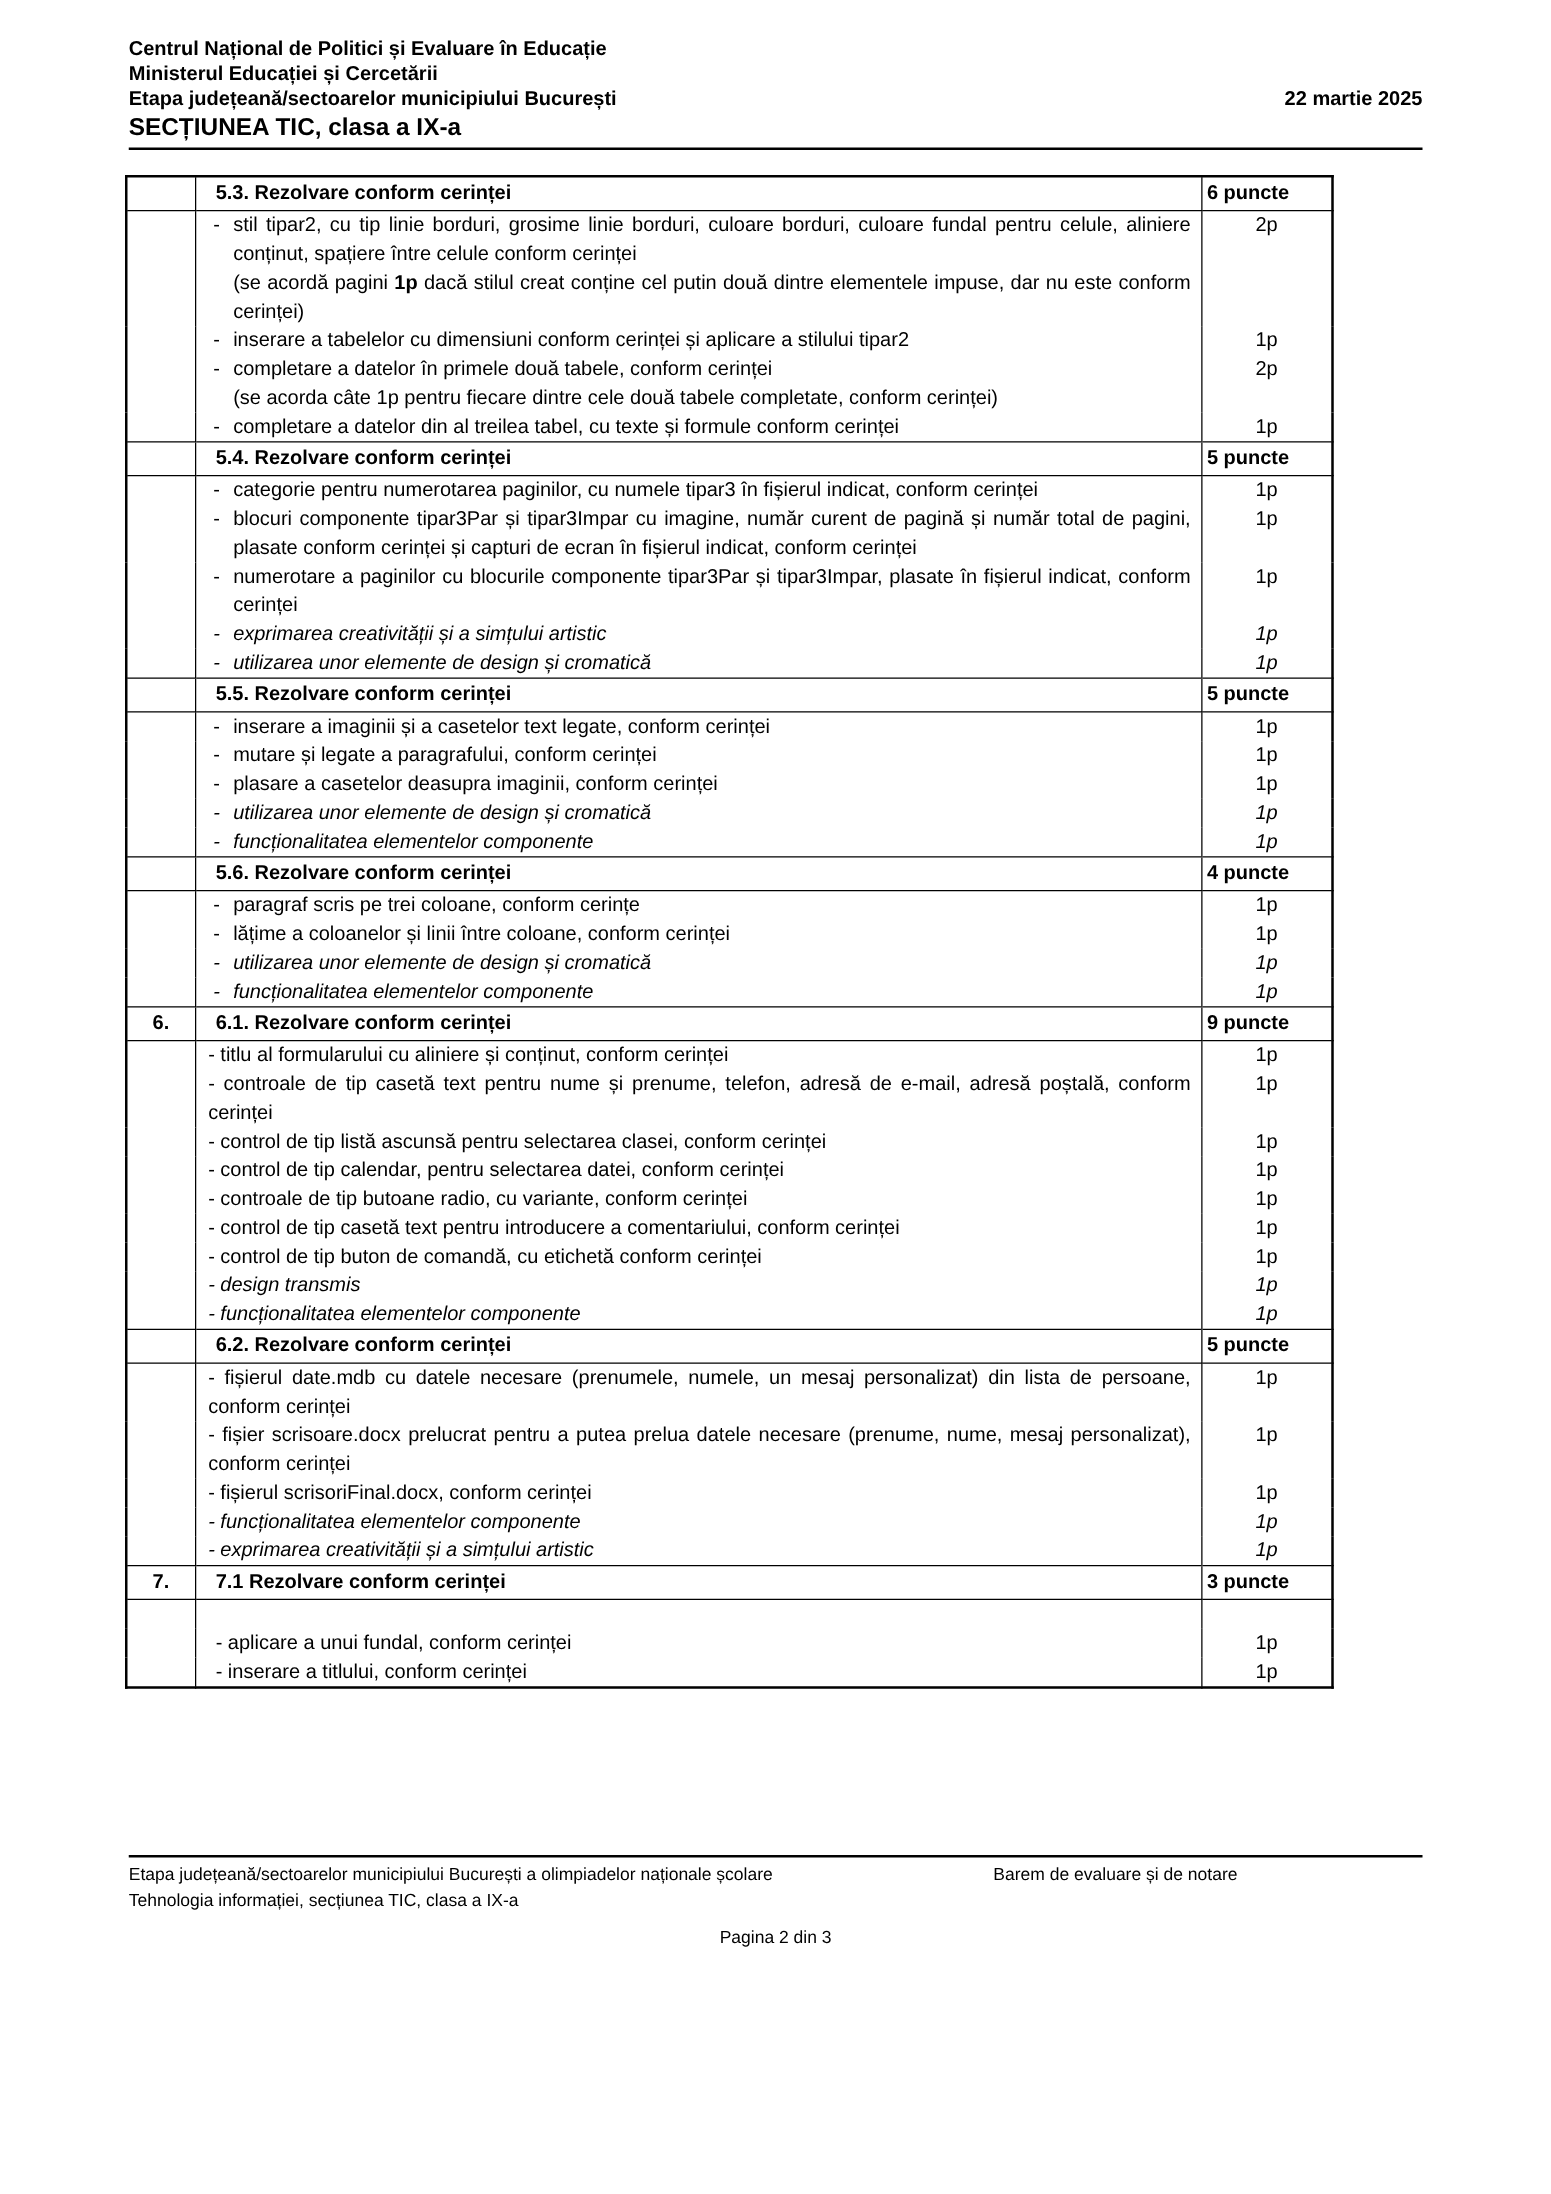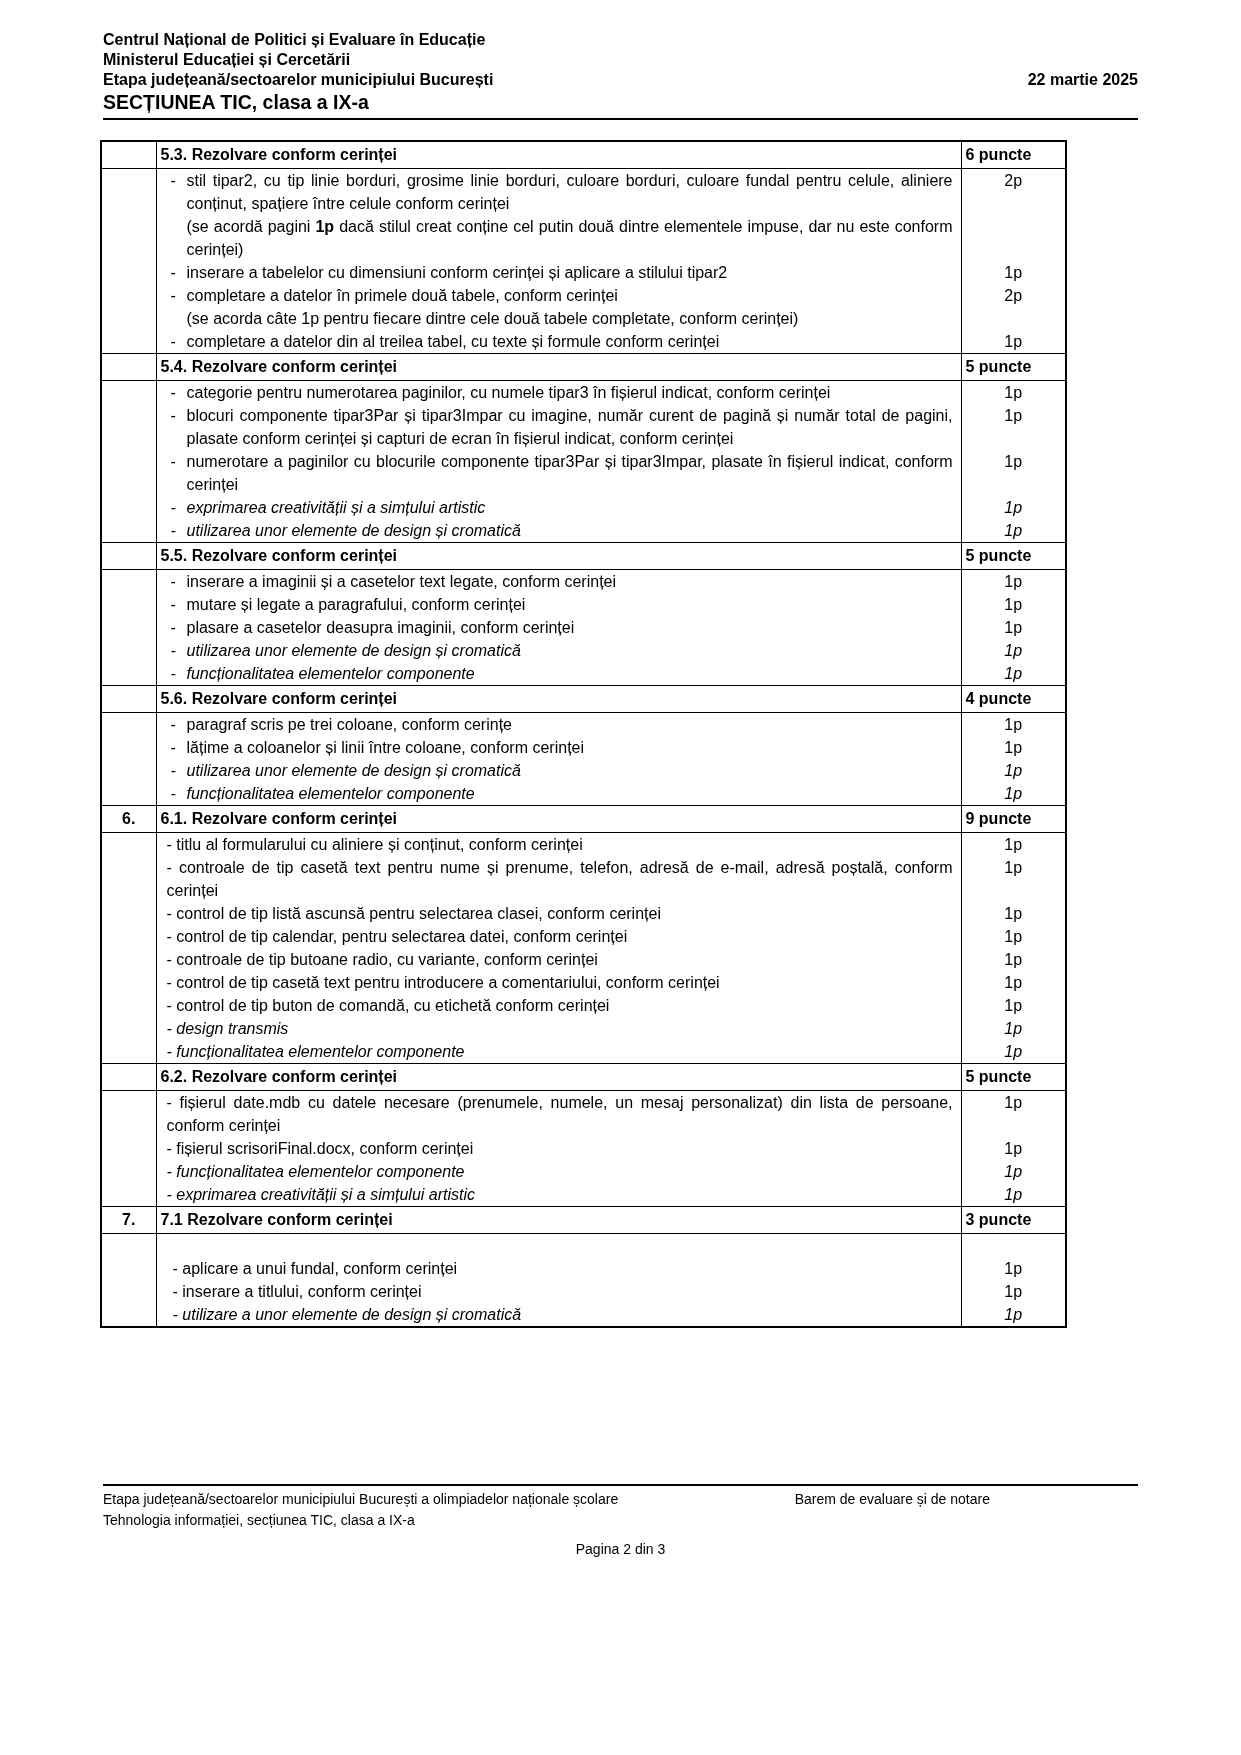--- a/index.html
+++ b/index.html
@@ -14,21 +14,21 @@
   .hline { font-size: 16px; line-height: 20px; }
   .hflex { display: flex; justify-content: space-between; align-items: baseline; }
   .hbig  { font-size: 19.5px; line-height: 25px; }
   .hrule { border-top: 2px solid #000; margin-top: 3px; }
   
   .rubric { position: absolute; top: 140px; left: 100px; }
   table.rubric-table { border-collapse: collapse; table-layout: fixed; width: 965px; border: 2px solid #000; }
   .rubric-table td { vertical-align: top; border-left: 1px solid #000; border-right: 1px solid #000; font-size: 16px; line-height: 23px; }
   .sec-row td { border-top: 1px solid #000; border-bottom: 1px solid #000; font-weight: bold; padding-top: 1px; padding-bottom: 2px; }
   .num-cell  { text-align: center; padding: 0 2px; }
-  .title-cell { padding: 0 8px 0 4px; }
+  .title-cell { padding: 0 8px 0 16px; }
   .content-cell { padding: 0 8px 0 10px; text-align: justify; }
   .pts-cell { text-align: center; padding: 0 4px; }
   .pts-head { padding: 0 8px 0 4px; }
   .para.hang { position: relative; padding-left: 20px; }
   .para.hang .dash { position: absolute; left: 4px; }
   .para.sp { padding-left: 6px; }
   .it { font-style: italic; }
   .b { font-weight: bold; }
   .spacer-row td { height: 23px; }
   
@@ -286,20 +286,27 @@
         <tr class="item-row">
           <td class="num-cell"></td>
           <td class="content-cell">
             <div class="para">- <span>fișierul date.mdb cu datele necesare (prenumele, numele, un mesaj personalizat) din lista de persoane, conform cerinței</span></div>
           </td>
           <td class="pts-cell">1p</td>
         </tr>
         <tr class="item-row">
           <td class="num-cell"></td>
           <td class="content-cell">
+            <div class="para">- <span>fișier scrisoare.docx prelucrat pentru a putea prelua datele necesare (prenume, nume, mesaj personalizat), conform cerinței</span></div>
+          </td>
+          <td class="pts-cell">1p</td>
+        </tr>
+        <tr class="item-row">
+          <td class="num-cell"></td>
+          <td class="content-cell">
             <div class="para">- <span>fișierul scrisoriFinal.docx, conform cerinței</span></div>
           </td>
           <td class="pts-cell">1p</td>
         </tr>
         <tr class="item-row">
           <td class="num-cell"></td>
           <td class="content-cell it">
             <div class="para">- <span>funcționalitatea elementelor componente</span></div>
           </td>
           <td class="pts-cell it">1p</td>
@@ -327,27 +334,20 @@
             <div class="para sp">- <span>aplicare a unui fundal, conform cerinței</span></div>
           </td>
           <td class="pts-cell">1p</td>
         </tr>
         <tr class="item-row">
           <td class="num-cell"></td>
           <td class="content-cell">
             <div class="para sp">- <span>inserare a titlului, conform cerinței</span></div>
           </td>
           <td class="pts-cell">1p</td>
-        </tr>
-        <tr class="item-row">
-          <td class="num-cell"></td>
-          <td class="content-cell it">
-            <div class="para sp">- <span>utilizare a unor elemente de design și cromatică</span></div>
-          </td>
-          <td class="pts-cell it">1p</td>
         </tr>
       </tbody>
   </table>
 </div>
 
 <div class="doc-footer">
   <div class="frule"></div>
   <div class="fflex">
     <span>Etapa județeană/sectoarelor municipiului București a olimpiadelor naționale școlare</span>
     <span class="fright">Barem de evaluare și de notare</span>

